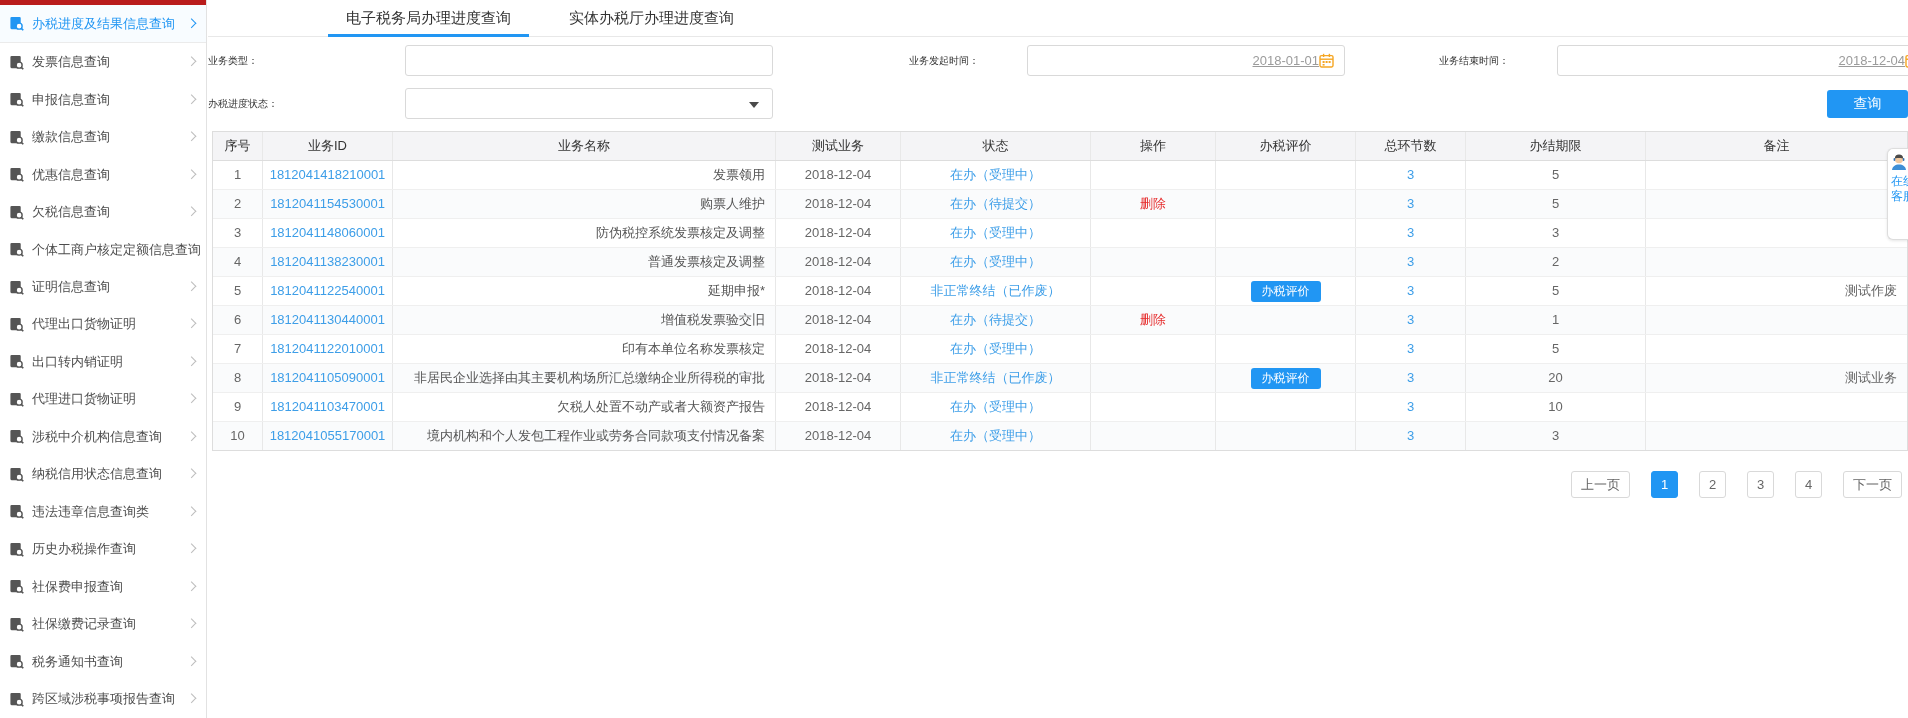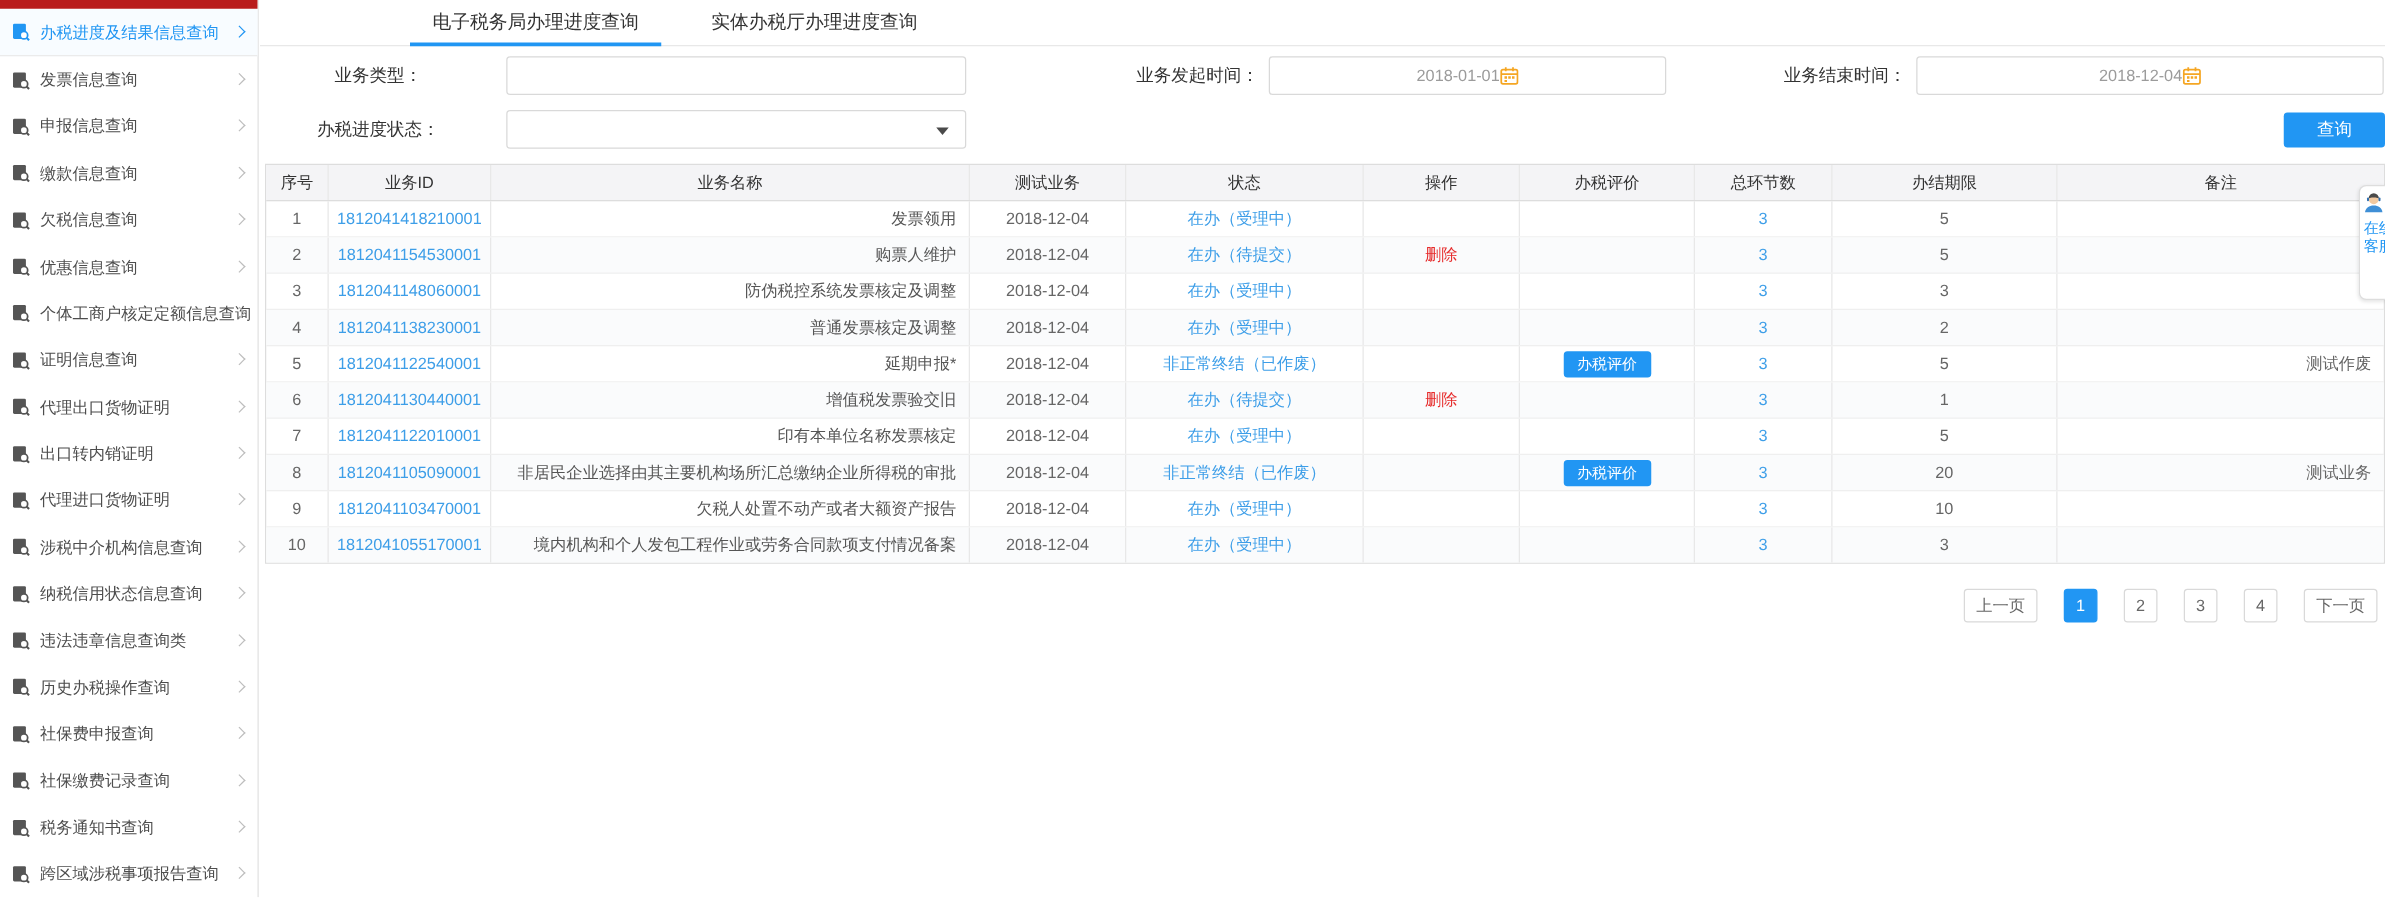--- a/index.html
+++ b/index.html
@@ -5,47 +5,47 @@
   html,body{margin:0;padding:0;background:#fff;font-family:"Liberation Sans","DejaVu Sans",sans-serif;}
   .app{position:relative;width:1908px;height:718px;overflow:hidden;background:#fff;}
 
   
   .sidebar{position:absolute;left:0;top:0;width:207px;height:718px;box-sizing:border-box;
            border-right:1px solid #e2e2e2;background:#fff;display:flex;flex-direction:column;}
   .side-item{flex:1;display:flex;align-items:center;padding-left:9px;position:relative;
              cursor:pointer;color:#4d4d4d;box-sizing:border-box;}
   .side-item .s-icon{width:16px;height:16px;color:#555;display:flex;align-items:center;flex:none;}
   .side-item .s-label{font-size:13px;margin-left:7px;white-space:nowrap;}
-  .side-item.active{color:#2196f3;background:#f8fcff;border-top:7px solid #b91c1c;border-bottom:1px solid #ebebeb;}
+  .side-item.active{color:#2196f3;background:#f8fcff;border-top:5px solid #b91c1c;border-bottom:1px solid #ebebeb;}
   .side-item.active .s-icon{color:#2196f3;}
   .chev{position:absolute;right:11px;top:50%;width:6px;height:6px;
         border-top:1.5px solid #bdbdbd;border-right:1.5px solid #bdbdbd;
         transform:translateY(-60%) rotate(45deg);}
   .side-item.active .chev{border-color:#2196f3;}
 
   
   .content{position:absolute;left:208px;top:0;width:1700px;height:718px;}
 
   .tabbar{height:37px;border-bottom:1px solid #e8e8e8;display:flex;padding-left:120px;box-sizing:border-box;}
   .tab{font-size:15px;color:#333;padding:0 18px;line-height:35px;height:37px;box-sizing:border-box;
        cursor:pointer;position:relative;margin-right:22px;white-space:nowrap;}
   .tab.active::after{content:"";position:absolute;left:0;right:0;bottom:0;height:3px;background:#2196f3;}
 
   
   .frow{display:flex;align-items:center;}
   .frow1{margin-top:8px;}
   .frow2{margin-top:12px;position:relative;}
-  .flabel{font-size:14px;color:#333;text-align:center;white-space:nowrap;flex:none;}
+  .flabel{font-size:10px;color:#333;text-align:left;white-space:nowrap;flex:none;}
   .lab1{width:189px;}
   .lab2{width:98px;margin-left:136px;}
   .lab3{width:98px;margin-left:94px;}
   .finput{height:31px;box-sizing:border-box;border:1px solid #d9d9d9;border-radius:3px;background:#fff;
           font-size:13px;color:#9b9b9b;padding:0 10px;flex:none;}
   input.finput{width:368px;margin-left:8px;outline:none;color:#666;}
-  .datebox{display:flex;align-items:center;justify-content:center;margin-left:8px;cursor:pointer;}
+  .datebox{display:flex;align-items:center;justify-content:flex-end;margin-left:20px;cursor:pointer;text-decoration:underline;}
   .w-start{width:318px;}
   .w-end{width:374px;}
   .fselect{width:368px;margin-left:8px;position:relative;height:31px;border:1px solid #d9d9d9;
            border-radius:3px;box-sizing:border-box;cursor:pointer;background:#fff;flex:none;}
   .caret{position:absolute;right:13px;top:13px;width:0;height:0;
          border-left:5px solid transparent;border-right:5px solid transparent;border-top:6px solid #4a4a4a;}
   .query-btn{position:absolute;right:0;top:2px;width:81px;height:28px;background:#2196f3;color:#fff;
              border:none;border-radius:3px;font-size:14px;cursor:pointer;font-family:inherit;}
 
   
@@ -130,32 +130,32 @@
         <i class="chev"></i>
       </div>
       <div class="side-item">
         <span class="s-icon">
           <svg width="15" height="15" viewBox="0 0 16 16">
             <rect x="1.5" y="1" width="11" height="13" rx="1.2" fill="currentColor"></rect>
             <circle cx="10.8" cy="10.8" r="3.2" fill="#fff" stroke="currentColor" stroke-width="1.5"></circle>
             <line x1="13.1" y1="13.1" x2="15.2" y2="15.2" stroke="currentColor" stroke-width="1.8"></line>
           </svg>
         </span>
+        <span class="s-label">优惠信息查询</span>
+        <i class="chev"></i>
+      </div>
+      <div class="side-item">
+        <span class="s-icon">
+          <svg width="15" height="15" viewBox="0 0 16 16">
+            <rect x="1.5" y="1" width="11" height="13" rx="1.2" fill="currentColor"></rect>
+            <circle cx="10.8" cy="10.8" r="3.2" fill="#fff" stroke="currentColor" stroke-width="1.5"></circle>
+            <line x1="13.1" y1="13.1" x2="15.2" y2="15.2" stroke="currentColor" stroke-width="1.8"></line>
+          </svg>
+        </span>
         <span class="s-label">欠税信息查询</span>
-        <i class="chev"></i>
-      </div>
-      <div class="side-item">
-        <span class="s-icon">
-          <svg width="15" height="15" viewBox="0 0 16 16">
-            <rect x="1.5" y="1" width="11" height="13" rx="1.2" fill="currentColor"></rect>
-            <circle cx="10.8" cy="10.8" r="3.2" fill="#fff" stroke="currentColor" stroke-width="1.5"></circle>
-            <line x1="13.1" y1="13.1" x2="15.2" y2="15.2" stroke="currentColor" stroke-width="1.8"></line>
-          </svg>
-        </span>
-        <span class="s-label">优惠信息查询</span>
         <i class="chev"></i>
       </div>
       <div class="side-item">
         <span class="s-icon">
           <svg width="15" height="15" viewBox="0 0 16 16">
             <rect x="1.5" y="1" width="11" height="13" rx="1.2" fill="currentColor"></rect>
             <circle cx="10.8" cy="10.8" r="3.2" fill="#fff" stroke="currentColor" stroke-width="1.5"></circle>
             <line x1="13.1" y1="13.1" x2="15.2" y2="15.2" stroke="currentColor" stroke-width="1.8"></line>
           </svg>
         </span>

